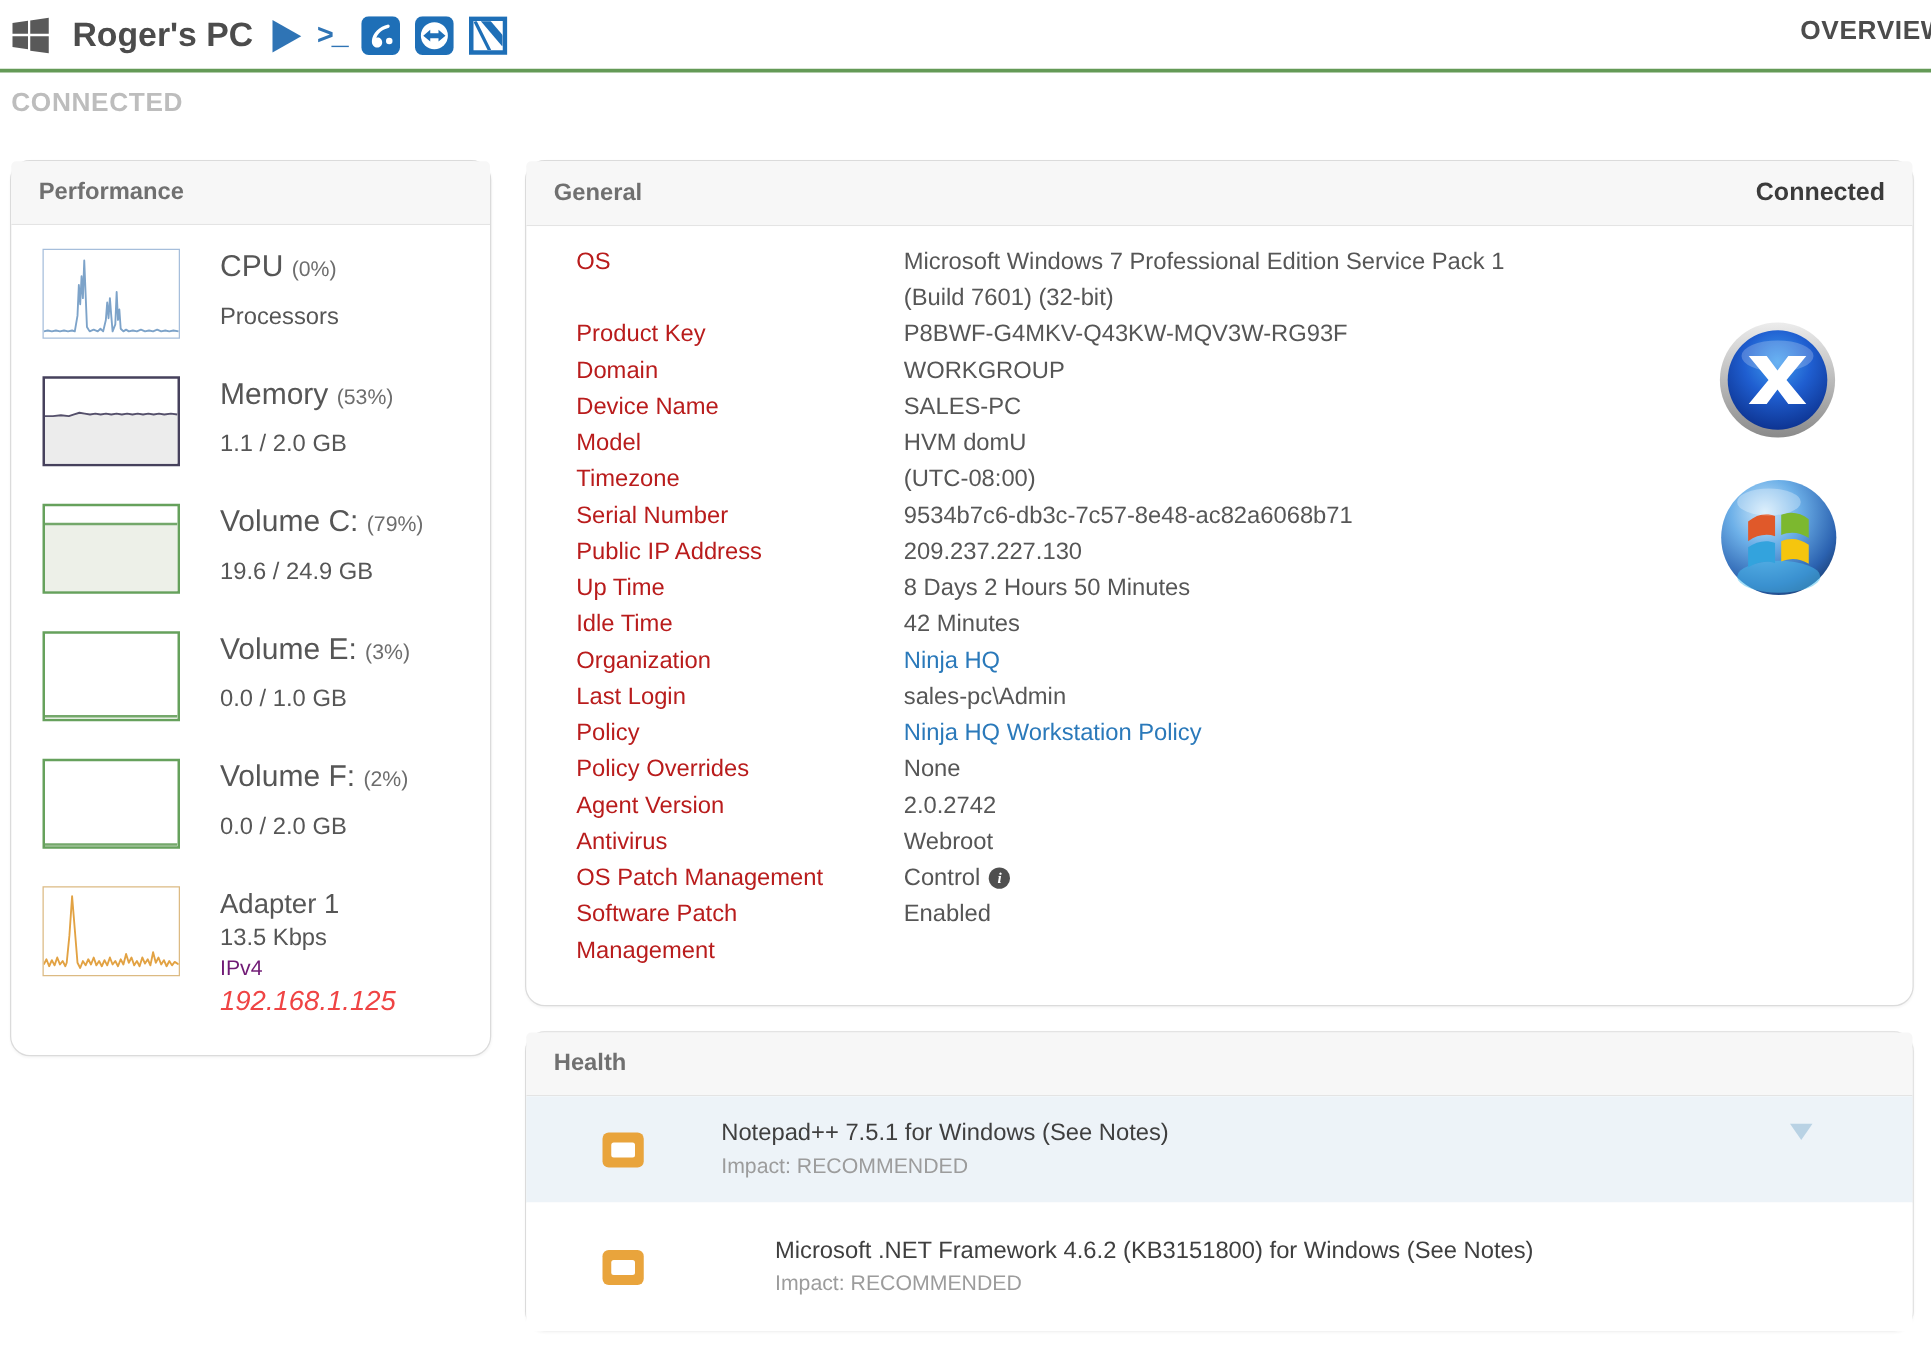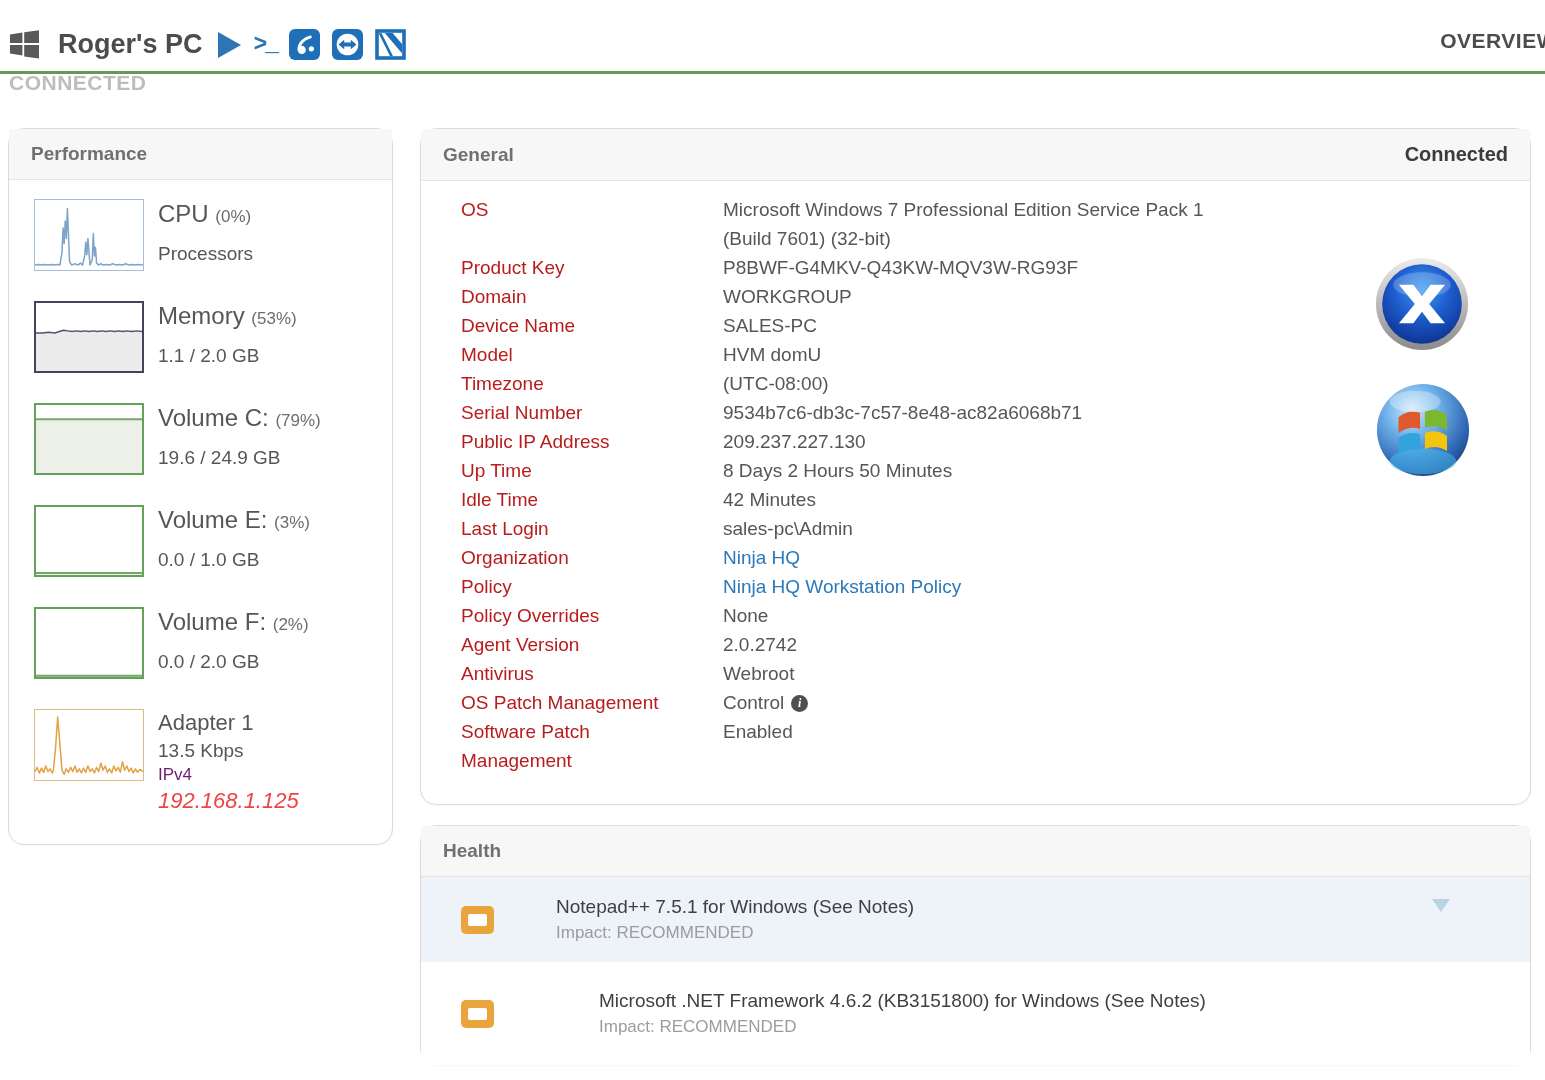--- a/index.html
+++ b/index.html
@@ -2,21 +2,21 @@
 <html><head>
 <meta charset="utf-8">
 <style>
   * { margin:0; padding:0; box-sizing:border-box; }
   html,body { background:#fff; }
   body {
     position:relative; width:1545px; height:1080px; overflow:hidden;
     font-family:"Liberation Sans","DejaVu Sans",sans-serif; color:#555;
   }
   
-  .topbar { position:absolute; top:16px; left:0; width:1545px; height:58px;
+  .topbar { position:absolute; top:0; left:0; width:1545px; height:58px;
     border-bottom:3px solid #649a57; background:#fff; }
   .topbar-inner { display:flex; align-items:center; gap:12px; padding:13px 0 0 9px; }
   .win-flat-logo { width:31px; height:31px; flex:none; }
   .device-title { font-size:27px; font-weight:bold; color:#4c4c4c; margin-left:6px; margin-right:4px; }
   .play-btn { width:0; height:0; border-left:23px solid #2f74b5;
     border-top:13px solid transparent; border-bottom:13px solid transparent; cursor:pointer; }
   .term-glyph { color:#2f74b5; font-weight:bold; font-size:23px; letter-spacing:-2px; cursor:pointer;
     font-family:"Liberation Mono","DejaVu Sans Mono",monospace; }
   .sq-icon { width:31px; height:31px; cursor:pointer; flex:none; }
   .overview-tab { position:absolute; top:13px; right:-12px; font-size:21px; font-weight:bold;
@@ -30,21 +30,21 @@
     background:#f7f7f7; border-bottom:1px solid #e4e4e4; border-radius:4px 4px 0 0;
     padding:14px 22px; font-size:19px; font-weight:bold; color:#707070; }
   .panel-header .status { color:#3b3b3b; font-size:20px; }
   
   .perf-panel { left:8px; top:128px; width:385px; height:717px; }
   .perf-body { padding:19px 16px 0 16px; }
   .perf-item { display:flex; align-items:flex-start; margin-bottom:30px; cursor:pointer; }
   .spark { position:relative; width:110px; height:72px; margin-left:9px; flex:none;
     border:1px solid #ccc; background:#fff; }
   .spark svg { position:absolute; left:0; top:0; width:100%; height:100%; display:block; }
-  .perf-text { margin-left:14px; padding-top:1px; }
+  .perf-text { margin-left:32px; padding-top:1px; }
   .perf-title { font-size:24px; color:#565656; }
   .perf-pct { font-size:17px; color:#6d6d6d; }
   .perf-sub { font-size:19px; color:#565656; margin-top:15px; }
   .perf-sub:empty, .perf-sub2:empty, .perf-sub3:empty { display:none; }
   .perf-item.compact .perf-title { font-size:22px; }
   .perf-item.compact .perf-sub  { font-size:19px; margin-top:4px; }
   .perf-sub2 { font-size:17px; color:#701a75; margin-top:3px; }
   .perf-sub3 { font-size:22px; color:#ef4444; margin-top:3px;font-style:italic; }
   
   .gen-panel { left:420px; top:128px; width:1111px; height:677px; }
@@ -56,21 +56,21 @@
   .g-value a, a.link { color:#2a79ba; text-decoration:none; cursor:pointer; }
   .info-badge { display:inline-block; width:17px; height:17px; margin-left:7px;
     background:#4f4f4f; color:#fff; border-radius:50%; text-align:center;
     font-size:12px; font-weight:bold; line-height:17px; vertical-align:2px; cursor:pointer;
     font-family:"Liberation Serif","DejaVu Serif",serif; font-style:italic; }
   .orb { position:absolute; cursor:default; }
   .orb-x { left:953px; top:75px; width:96px; height:96px; }
   .orb-win { left:953px; top:200px; width:98px; height:98px; }
   
   .health-panel { left:420px; top:825px; width:1111px; height:240px; }
-  .health-row { position:relative; display:flex; align-items:center; padding-left:40px; cursor:pointer; }
+  .health-row { position:relative; display:flex; align-items:center; padding-left:61px; cursor:pointer; }
   .health-row.first { height:85px; background:#edf3f8; }
   .health-row.second { height:103px; background:#fff;gap:43px; }
   .patch-icon { width:33px; height:28px; background:#e9a43c; border-radius:5px; flex:none;
     position:relative; }
   .patch-icon::after { content:""; position:absolute; left:7px; top:8px; width:19px; height:12px;
     background:#fff; border-radius:2px; }
   .health-text { margin-left:62px; }
   .health-title { font-size:19px; color:#3f3f3f; }
   .health-impact { font-size:17px; color:#9c9c9c; margin-top:5px; }
   .expand-tri { position:absolute; right:80px; top:22px; width:0; height:0; cursor:pointer;
@@ -247,26 +247,26 @@
     </div>
     <div class="g-row">
       <div class="g-label">Up Time</div>
       <div class="g-value">8 Days 2 Hours 50 Minutes</div>
     </div>
     <div class="g-row">
       <div class="g-label">Idle Time</div>
       <div class="g-value">42 Minutes</div>
     </div>
     <div class="g-row">
+      <div class="g-label">Organization</div>
+      <div class="g-value"><a class="link" href="#">Ninja HQ</a></div>
+    </div>
+    <div class="g-row">
       <div class="g-label">Last Login</div>
       <div class="g-value">sales-pc\Admin</div>
-    </div>
-    <div class="g-row">
-      <div class="g-label">Organization</div>
-      <div class="g-value"><a class="link" href="#">Ninja HQ</a></div>
     </div>
     <div class="g-row">
       <div class="g-label">Policy</div>
       <div class="g-value"><a class="link" href="#">Ninja HQ Workstation Policy</a></div>
     </div>
     <div class="g-row">
       <div class="g-label">Policy Overrides</div>
       <div class="g-value">None</div>
     </div>
     <div class="g-row">

